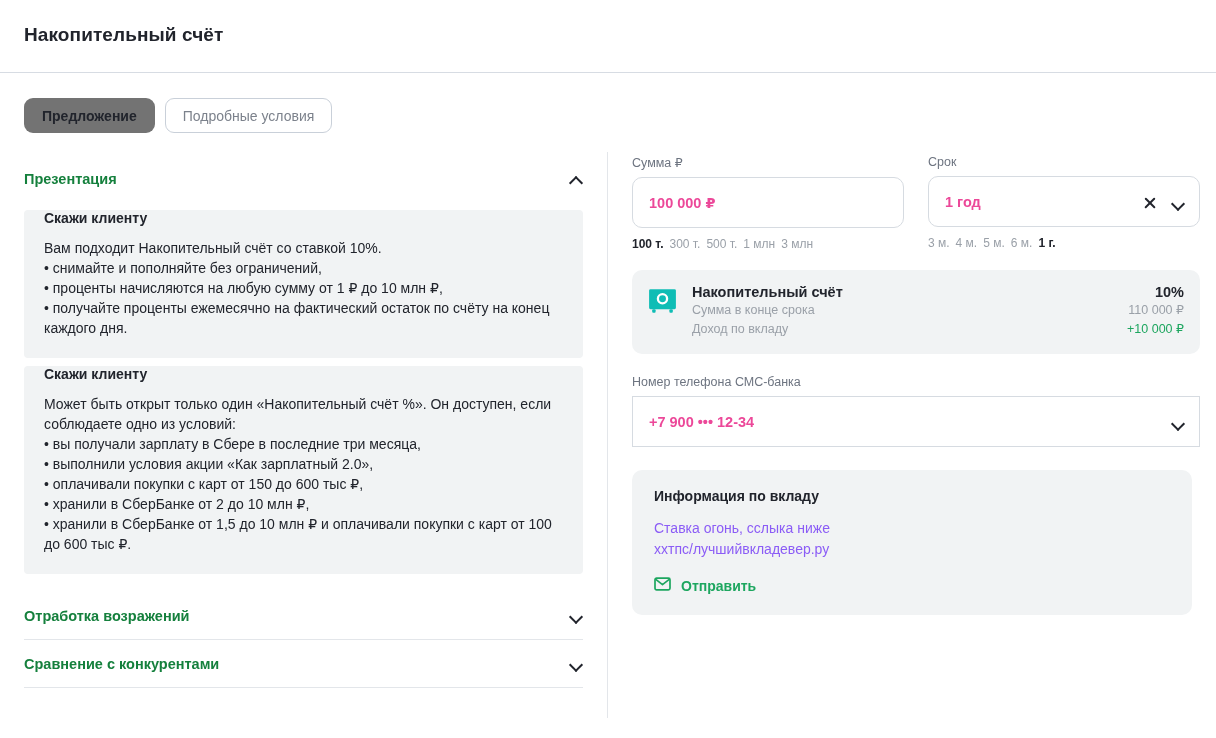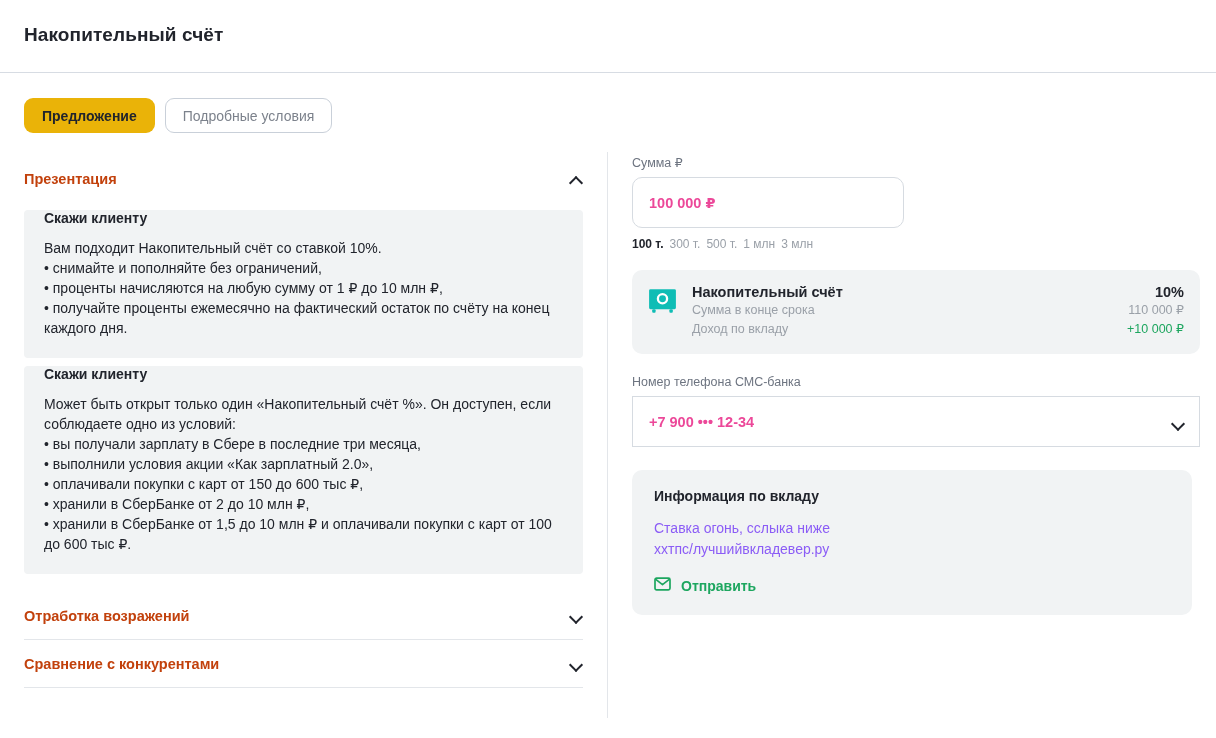--- a/index.html
+++ b/index.html
@@ -23,21 +23,21 @@
     font-size: 19px; font-weight: 700; letter-spacing:.1px; color:#21242c;
   }
 
   
   .tabs { position:absolute; left:24px; top:98px; display:flex; gap:10px; }
   .tab {
     height:35px; padding:0 17px; border-radius:9px;
     display:flex; align-items:center; justify-content:center;
     font-size:14px; cursor:pointer; white-space:nowrap;
   }
-  .tab.active { background:#eab308; color:#21242c; font-weight:700; border:1px solid transparent; }
+  .tab.active { background:#737373; color:#21242c; font-weight:700; border:1px solid transparent; }
   .tab.inactive { background:#fff; color:#7c828c; border:1px solid #c9d0d9; font-weight:400; }
 
   
   .left-col {
     position:absolute; left:0; top:155px; width:607px; height:583px;
     overflow:hidden;
   }
   .divider-vert {
     position:absolute; left:607px; top:152px; width:1px; height:566px;
     background:#e3e6ea;
@@ -45,21 +45,21 @@
   .right-col {
     position:absolute; left:632px; top:155px; width:572px;
   }
 
   
   .acc-head {
     position:relative; margin:0 24px; height:47px;
     display:flex; align-items:center; justify-content:space-between;
     cursor:pointer;
   }
-  .acc-title { font-size:14.5px; font-weight:700; color:#c2410c; }
+  .acc-title { font-size:14.5px; font-weight:700; color:#15803d; }
   .chev { width:14px; height:14px; position:relative; }
   .chev::before {
     content:""; position:absolute; left:2px; top:3px;
     width:8px; height:8px; border-right:2.2px solid #21242c; border-bottom:2.2px solid #21242c;
     transform: rotate(45deg);
   }
   .chev.up::before { top:6px; transform: rotate(-135deg); }
   .acc-sep { height:1px; background:#e3e6ea; margin:0 24px; }
 
   .say-card {
@@ -189,20 +189,37 @@
         </div>
         <div class="chips">
           <span class="chip sel">100 т.</span>
           <span class="chip">300 т.</span>
           <span class="chip">500 т.</span>
           <span class="chip">1 млн</span>
           <span class="chip">3 млн</span>
         </div>
       </div>
 
+      <div class="field" style="width:272px">
+        <span class="field-label">Срок</span>
+        <div class="field-box">
+          <span class="field-value" title="Срок">1 год</span>
+          <span class="field-icons">
+            <span class="x-icon"></span>
+            <span class="chev"></span>
+          </span>
+        </div>
+        <div class="chips">
+          <span class="chip">3 м.</span>
+          <span class="chip">4 м.</span>
+          <span class="chip">5 м.</span>
+          <span class="chip">6 м.</span>
+          <span class="chip sel">1 г.</span>
+        </div>
+      </div>
     </div>
 
     <div class="product-card" style="width:568px">
       <span class="vault-icon">
         <svg width="29" height="29" viewBox="0 0 29 29">
           <path d="M2.5 3.2 h24 a1.4 1.4 0 0 1 1.4 1.4 v17.2 a1.4 1.4 0 0 1 -1.4 1.4 h-24 a1.4 1.4 0 0 1 -1.4 -1.4 v-17.2 a1.4 1.4 0 0 1 1.4 -1.4 z" fill="#0fbdb5"></path>
           <rect x="4.2" y="23.2" width="3.4" height="3.6" rx="1" fill="#0fbdb5"></rect>
           <rect x="21.4" y="23.2" width="3.4" height="3.6" rx="1" fill="#0fbdb5"></rect>
           <circle cx="14.5" cy="12.8" r="4.6" fill="none" stroke="#ffffff" stroke-width="2.3"></circle>
         </svg>

